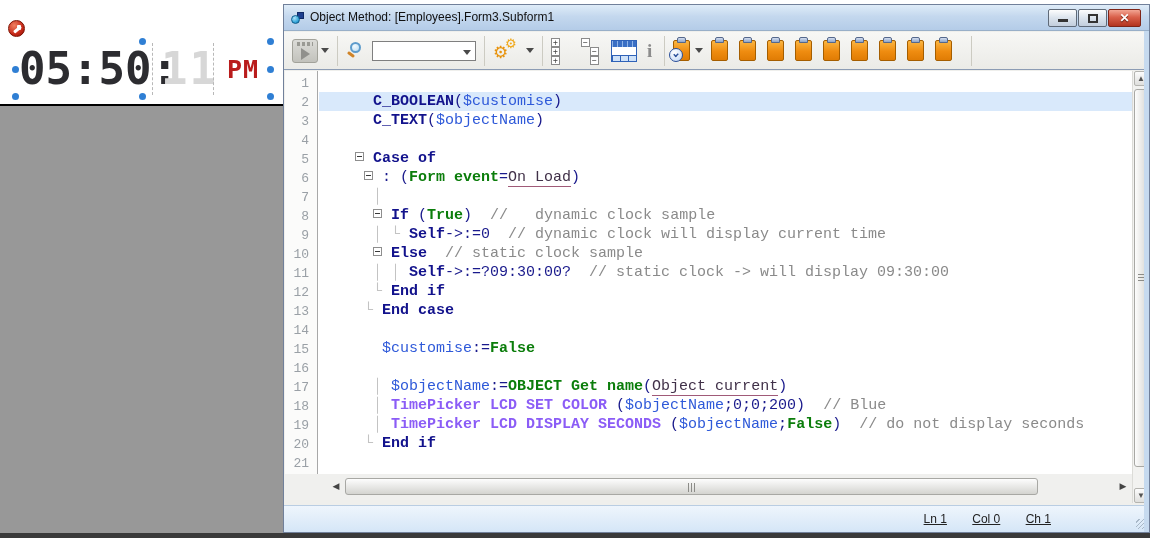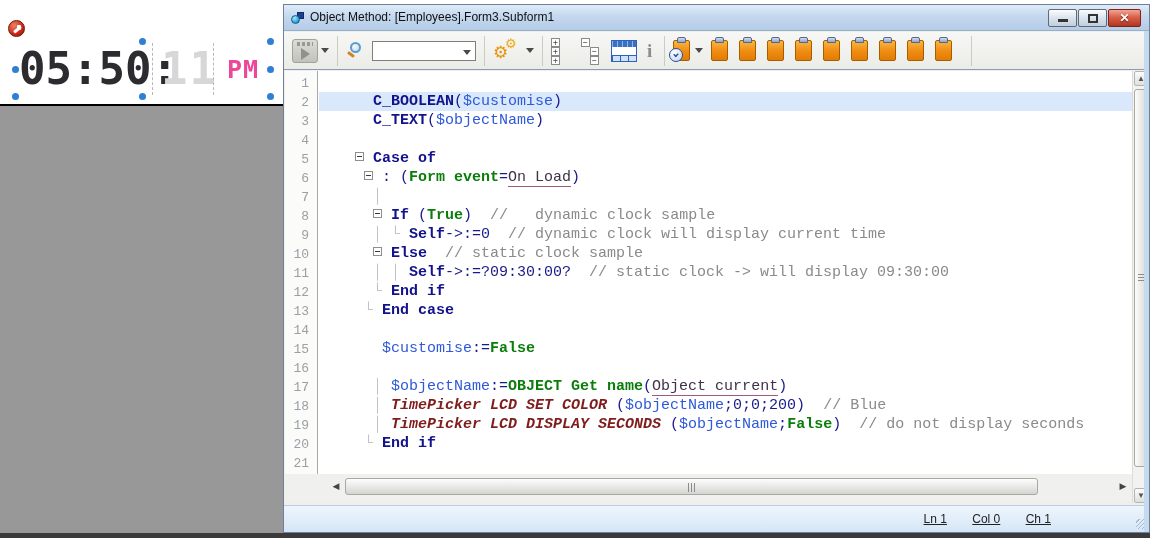--- a/index.html
+++ b/index.html
@@ -11,21 +11,21 @@
   .desk-left .divider{position:absolute;left:0;top:104px;width:283px;height:2px;background:#000;}
   .desk-left .gray{position:absolute;left:0;top:106px;width:283px;height:427px;background:#989898;}
   .bottom-strip{position:absolute;left:0;top:533px;width:1150px;height:5px;background:#3a3a3a;}
 
   
   .clock{position:absolute;left:15px;top:41px;width:256px;height:56px;background:#fff;}
   .clock .sect-sep{position:absolute;top:2px;height:52px;width:0;border-left:1px dashed #b8b8b8;}
   .lcd{font-family:"DejaVu Sans Mono",monospace;font-weight:bold;}
   .lcd-main{position:absolute;left:4px;top:2px;font-size:44px;line-height:52px;color:#2c2c30;letter-spacing:0px;}
   .lcd-sec{position:absolute;left:146px;top:2px;font-size:44px;line-height:52px;color:#d7d7d7;letter-spacing:2px;}
-  .lcd-ampm{position:absolute;left:212px;top:12px;font-size:25px;line-height:34px;color:#ec4899;letter-spacing:1px;}
+  .lcd-ampm{position:absolute;left:212px;top:12px;font-size:25px;line-height:34px;color:#b91c1c;letter-spacing:1px;}
   .handle{position:absolute;width:7px;height:7px;border-radius:50%;background:#2f7fd4;}
   .badge{position:absolute;left:8px;top:20px;width:17px;height:17px;border-radius:50%;
     background:radial-gradient(circle at 35% 30%,#f08060,#c62818 60%,#8e1208);
     border:1px solid #7c1000;}
   .badge .glyph{position:absolute;left:4px;top:7px;width:9px;height:3px;background:#fff;
     transform:rotate(-40deg);border-radius:1px;}
   .badge .glyph2{position:absolute;left:8px;top:4px;width:4px;height:5px;background:#fff;border-radius:1px;}
 
   
   .window{position:absolute;left:283px;top:4px;width:867px;height:529px;
@@ -99,21 +99,21 @@
     color:#9aa0a6;text-align:right;padding-right:8px;}
   .code{position:absolute;left:34px;top:0;right:0;bottom:0;padding-top:21px;}
   .code-line{height:19px;line-height:19px;font-family:"Liberation Mono",monospace;font-size:15px;
     white-space:pre;padding-left:36px;color:#1a1a8c;}
   .code-line.hl{background:#d9e9fb;}
   .tk-kw,.tk-cc{color:#12128c;font-weight:bold;}
   .tk-cmd{color:#0b7d0b;font-weight:bold;}
   .tk-var{color:#2e59d9;}
   .tk-op{color:#1a1a8c;}
   .tk-cmt{color:#8a8a8a;}
-  .tk-meth{color:#7f1d1d;font-weight:bold;font-style:italic;}
+  .tk-meth{color:#8b5cf6;font-weight:bold;}
   .tk-const{color:#403048;border-bottom:1px solid #a05a78;}
   .tk-g{color:#c3c3c3;}
   .foldbox{display:inline-block;width:9px;height:9px;border:1px solid #8e8e8e;background:#fff;
     position:relative;vertical-align:1px;}
   .foldbox::after{content:"";position:absolute;left:1px;right:1px;top:3px;height:1px;background:#3a3a3a;}
 
   
   .vscroll{position:absolute;right:1px;top:66px;width:16px;height:432px;background:#f2f2f0;
     border-left:1px solid #dcdcd8;}
   .varrow{position:absolute;left:1px;width:14px;height:15px;background:linear-gradient(#fcfcfc,#dfdfdd);

